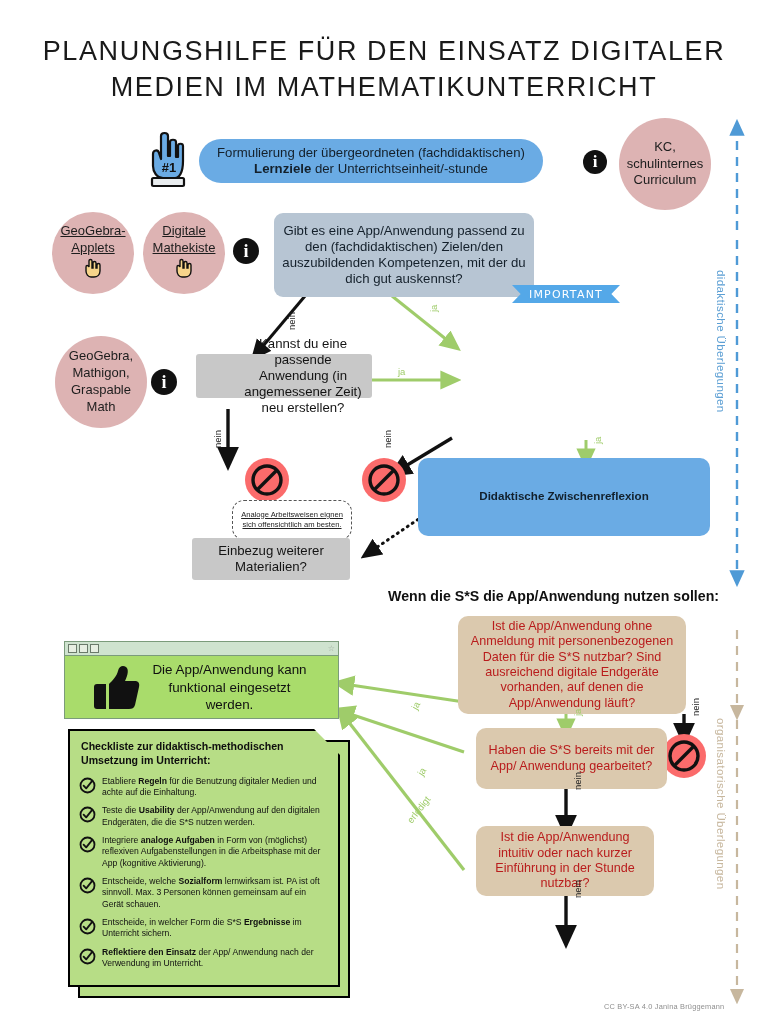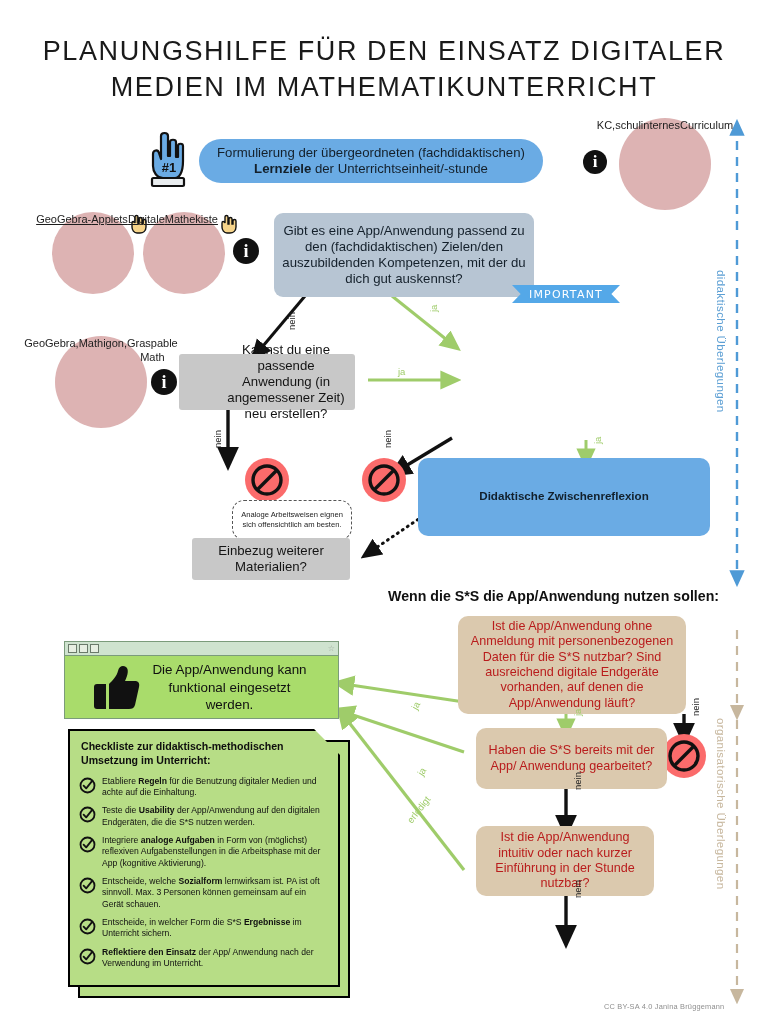--- a/index.html
+++ b/index.html
@@ -30,23 +30,23 @@
     background:#b8c6d4;color:#13202c;border:4px solid #3d8fd6;border-radius:16px;font-size:12.6px;
   }
   .node-gray{background:#c8c8c8;color:#141414;border-radius:3px;font-size:13.2px;}
   .node-blue{background:#6aabe4;color:#12202c;border-radius:10px;font-size:11.8px;}
   .node-tan{background:#dbc9ae;color:#b91c1c;border-radius:10px;font-size:12.6px;}
 
   .bold{font-weight:bold;}
 
   
   .rose{
-    background:#ddb3b3;border-radius:50%;display:flex;flex-direction:row;
-    justify-content:center;text-align:center;
-    font-size:11px;color:#1d1d1d;line-height:1.3;
+    background:#ddb3b3;border-radius:50%;display:flex;flex-direction:column;
+    align-items:center;justify-content:center;text-align:center;
+    font-size:13px;color:#1d1d1d;line-height:1.3;
   }
   .rose .ul{text-decoration:underline;}
 
   
   .info-i{
     border-radius:50%;background:#111;color:#fff;display:flex;
     align-items:center;justify-content:center;font-weight:bold;
     font-family:"Liberation Serif","DejaVu Serif",serif;
   }
 
@@ -219,21 +219,21 @@
           <path d="M7 3 C7 1 10 1 10 3 L10 10 L11 10 L11 5 C11 3 14 3 14 5 L14 10 L15 10 L15 7 C15 5 18 5 18 7 L18 13 C18 17 15 19 12 19 L9 19 C6 19 4 16 4 13 L4 9 C4 7 6 7 7 9 Z" fill="#f6d48a" stroke="#111" stroke-width="1.4"></path>
         </svg>
     </div>
   </div>
 
   <div class="abs info-i" style="left:233px;top:238px;width:26px;height:26px;font-size:18px;">i</div>
 
   <div class="abs ribbon" style="left:512px;top:285px;width:108px;height:18px;">IMPORTANT</div>
 
 
-  <div class="abs node node-gray" style="left:179px;top:354px;width:176px;height:56px;padding-left:46px;">Kannst du eine passende Anwendung (in angemessener Zeit) neu erstellen?</div>
+  <div class="abs node node-gray" style="left:196px;top:354px;width:176px;height:44px;padding-left:46px;">Kannst du eine passende Anwendung (in angemessener Zeit) neu erstellen?</div>
 
   <div class="abs rose" style="left:55px;top:336px;width:92px;height:92px;">
     <div>GeoGebra,</div>
     <div>Mathigon,</div>
     <div>Graspable Math</div>
   </div>
 
   <div class="abs info-i" style="left:151px;top:369px;width:26px;height:26px;font-size:18px;">i</div>
 
   <div class="abs elabel rot-n90" style="left:286px;top:330px;">nein</div>
@@ -249,21 +249,21 @@
         <line x1="7.5" y1="26.5" x2="26.5" y2="7.5" stroke="#111" stroke-width="3.4"></line>
       </svg>
   </div>
   <div class="abs stop" style="left:362px;top:458px;width:44px;height:44px;">
     <svg width="34" height="34" viewBox="0 0 34 34">
         <circle cx="17" cy="17" r="14" fill="none" stroke="#111" stroke-width="3.4"></circle>
         <line x1="7.5" y1="26.5" x2="26.5" y2="7.5" stroke="#111" stroke-width="3.4"></line>
       </svg>
   </div>
 
-  <div class="abs note-dotted" style="left:232px;top:500px;width:120px;height:40px;">Analoge Arbeitsweisen eignen sich offensichtlich  am besten.</div>
+  <div class="abs note-dotted" style="left:232px;top:500px;width:120px;height:40px;text-decoration:underline;">Analoge Arbeitsweisen eignen sich offensichtlich  am besten.</div>
 
   <div class="abs node node-blue" style="left:418px;top:458px;width:292px;height:78px;flex-direction:column;">
     <div class="bold" style="margin-bottom:2px;font-size:11.6px;">Didaktische Zwischenreflexion</div>
   </div>
 
   <div class="abs node node-gray" style="left:192px;top:538px;width:158px;height:42px;">Einbezug weiterer Materialien?</div>
 
   <div class="abs" id="sus-heading" style="left:388px;top:588px;width:340px;">Wenn die S*S die App/Anwendung nutzen sollen:</div>
 
   <div class="abs node node-tan" style="left:458px;top:616px;width:228px;height:98px;">Ist die App/Anwendung ohne Anmeldung mit personenbezogenen Daten für die S*S nutzbar? Sind ausreichend digitale Endgeräte vorhanden, auf denen die App/Anwendung läuft?</div>

